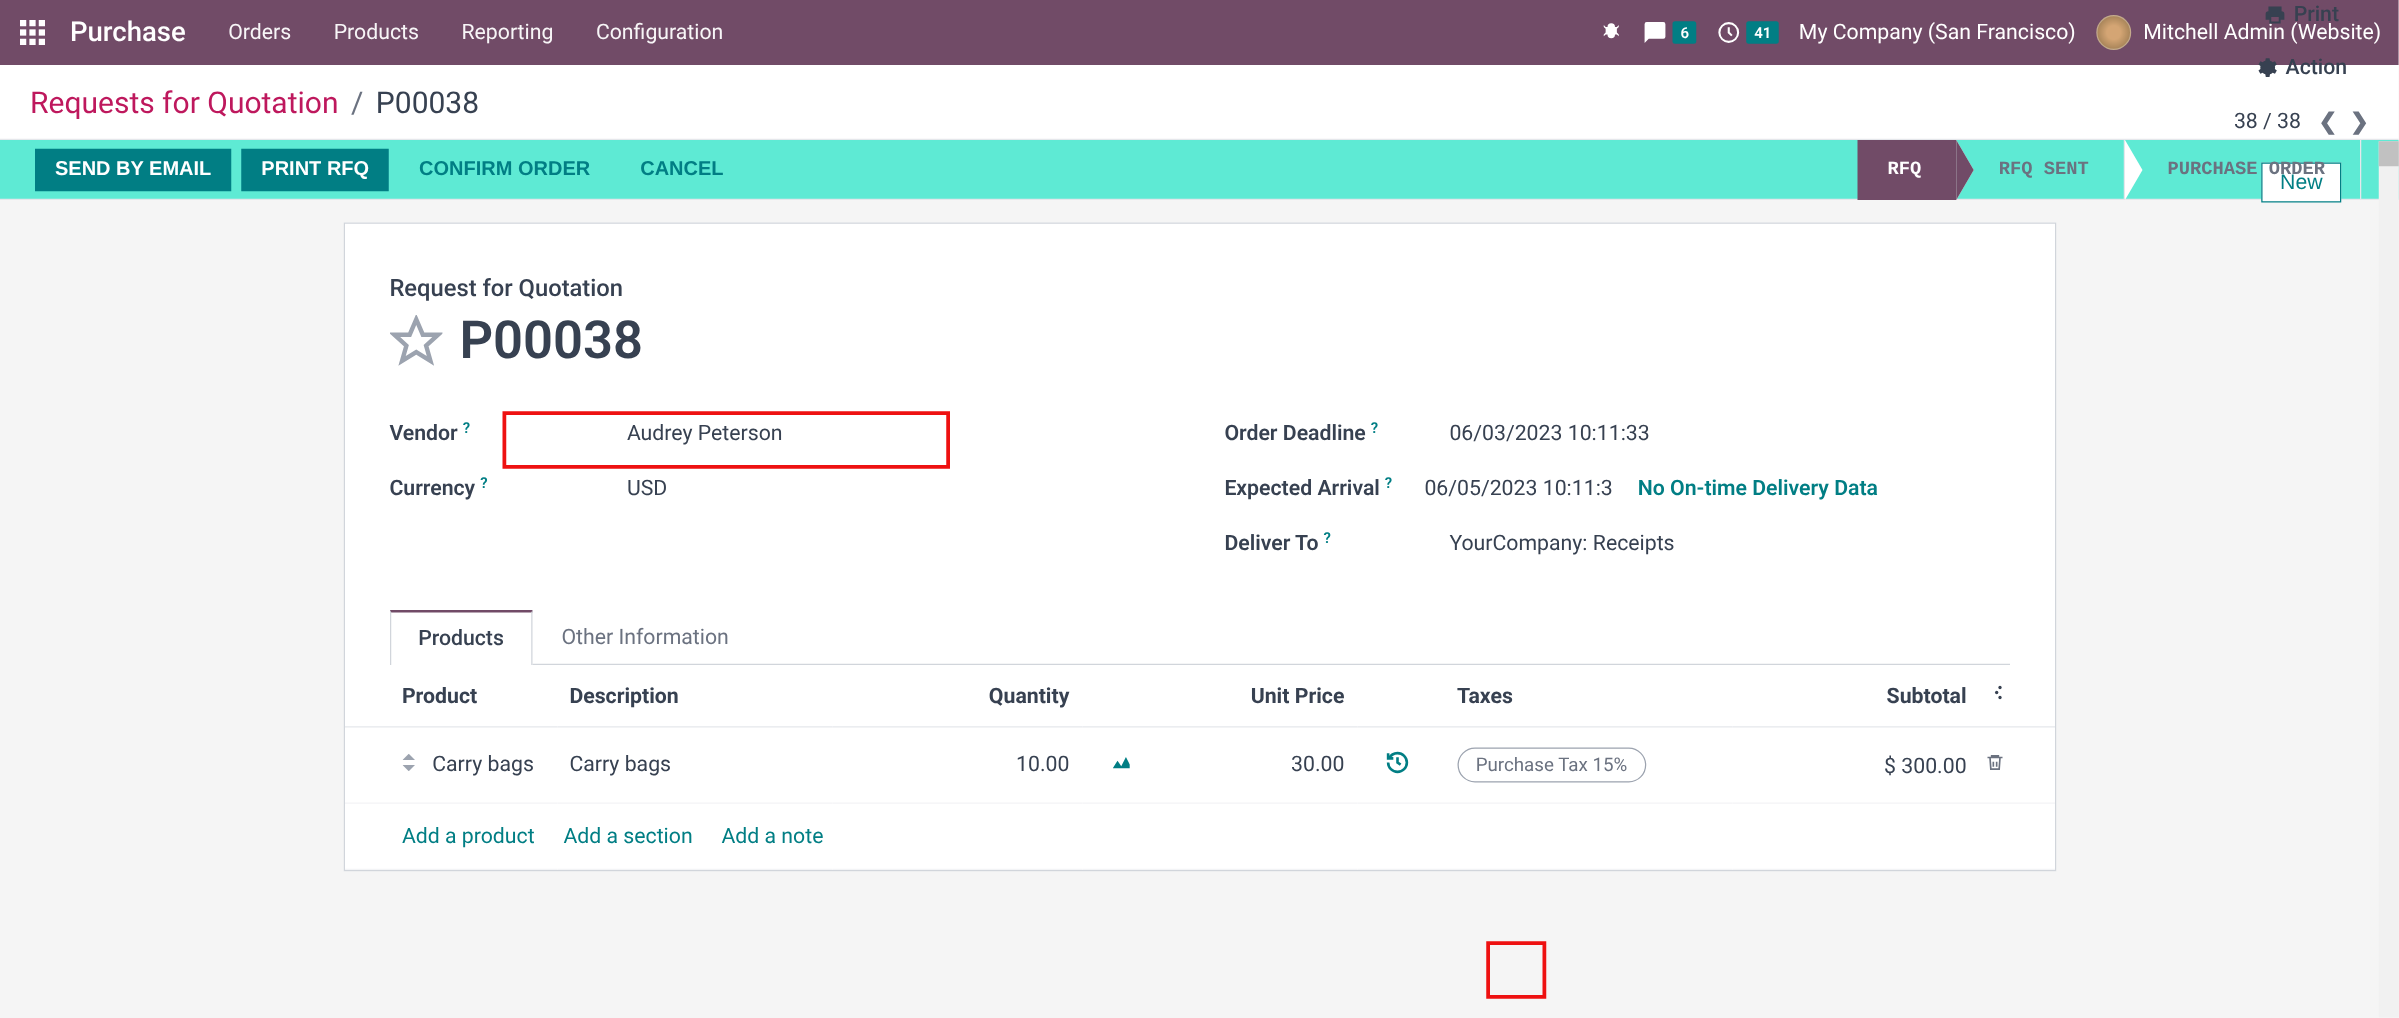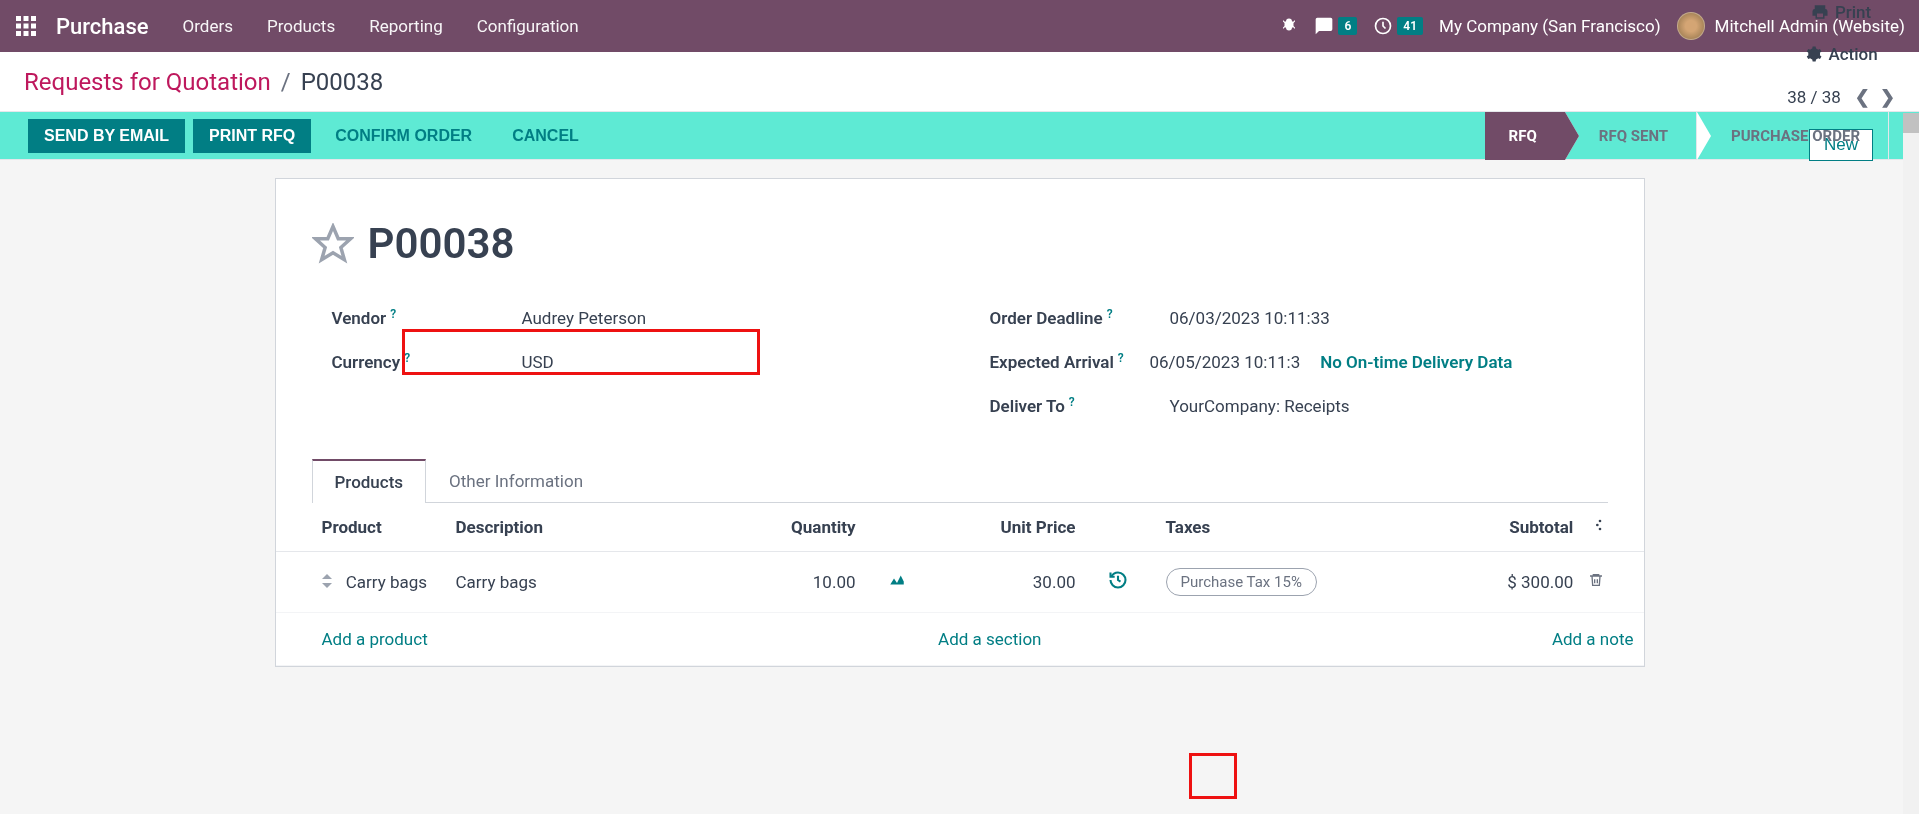--- a/index.html
+++ b/index.html
@@ -30,40 +30,40 @@
 .pager-arrows { display: flex; gap: 10px; color: #6b7280; }
 .pager-arrows span { cursor: pointer; font-size: 18px; font-weight: 600; }
 .new-btn { border: 1.5px solid #017E84; color: #017E84; padding: 5px 14px; font-size: 17px; cursor: pointer; background: #fff; font-weight: 500; }
 
 
 .status-bar { background: #5eead4; height: 48px; display: flex; align-items: center; padding: 0 0 0 28px; border-bottom: 1px solid #e5e7eb; }
 .action-buttons { flex: 1; display: flex; gap: 8px; align-items: center; }
 .btn-primary { background: #017E84; color: #fff; padding: 8px 16px; font-size: 16px; font-weight: 700; cursor: pointer; border: none; }
 .btn-secondary { color: #017E84; padding: 8px 16px; font-size: 16px; font-weight: 700; cursor: pointer; background: transparent; border: none; }
 .status-flow { display: flex; align-items: stretch; height: 48px; padding-right: 30px; }
-.status-step { position: relative; padding: 0 28px 0 34px; display: flex; align-items: center; font-size: 15px; font-weight: 700; color: #6b7280; cursor: pointer; }
+.status-step { position: relative; padding: 0 28px 0 34px; display: flex; align-items: center; font-size: 15px; font-weight: 700; color: #6b7280; cursor: pointer; font-family: Liberation Mono, monospace; }
 .status-step.active { background: #714B67; color: #fff; }
 .status-step::before { content: ""; position: absolute; left: 0; top: 0; border-top: 24px solid transparent; border-bottom: 24px solid transparent; border-left: 14px solid #fff; }
 .status-step.active::before { border-left-color: #fff; }
 .status-step::after { content: ""; position: absolute; right: -14px; top: 0; border-top: 24px solid transparent; border-bottom: 24px solid transparent; border-left: 14px solid #fff; z-index: 1; }
 .status-step.active::after { border-left-color: #714B67; }
 .status-step:not(.active)::after { display: none; }
 .status-step:not(.active) { border-right: 1px solid #e5e7eb; }
 .status-step:first-child::before { display: none; }
 .status-step:first-child { padding-left: 24px; }
 
 
 .main-area { padding: 18px 0 0 0; display: flex; justify-content: center; }
 .sheet { background: #fff; border: 1px solid #d1d5db; width: 1370px; padding: 40px 36px 0 36px; position: relative; }
 .form-title-label { font-size: 19px; color: #374151; margin-bottom: 6px; font-weight: 500; }
 .form-title-row { display: flex; align-items: center; gap: 14px; margin-bottom: 28px; }
 .star-icon { width: 42px; height: 42px; cursor: pointer; }
 .doc-number { font-size: 42px; font-weight: 600; color: #374151; }
 
-.form-grid { display: flex; gap: 40px; margin-bottom: 30px; margin-left: 20px; }
+.form-grid { display: flex; gap: 40px; margin-bottom: 30px; }
 .form-col { flex: 1; }
 .form-row { display: flex; align-items: center; padding: 10px 0; min-height: 44px; }
 .form-label { width: 190px; font-size: 17px; font-weight: 600; color: #374151; position: relative; }
 .helper { color: #017E84; font-size: 12px; position: relative; top: -6px; margin-left: 4px; cursor: pointer; }
 .form-value { font-size: 17px; color: #374151; }
 .form-link { color: #017E84; font-size: 17px; font-weight: 600; margin-left: 20px; cursor: pointer; }
 
 .highlight-vendor { border: 3px solid #e11; position: absolute; pointer-events: none; }
 .hl1 { left: 126px; top: 150px; width: 358px; height: 46px; }
 .hl2 { left: 913px; top: 574px; width: 48px; height: 46px; }
@@ -77,21 +77,21 @@
 .order-table { width: calc(100% + 72px); margin-left: -36px; margin-right: -36px; border-collapse: collapse; }
 .order-table th { text-align: left; font-size: 17px; font-weight: 700; padding: 14px 10px; border-bottom: 1px solid #e5e7eb; background: #fff; }
 .order-table th:first-child, .order-table td:first-child { padding-left: 46px; }
 .order-table th:last-child, .order-table td:last-child { padding-right: 40px; }
 .order-table td { padding: 16px 10px; font-size: 17px; border-bottom: 1px solid #f3f4f6; vertical-align: middle; }
 .order-table .num { text-align: right; }
 .tax-pill { border: 1.5px solid #9ca3af; border-radius: 20px; padding: 4px 14px; font-size: 15px; color: #6b7280; display: inline-block; }
 .row-handle { color: #9ca3af; cursor: move; margin-right: 10px; font-size: 12px; display: inline-block; }
 .tbl-icon { color: #017E84; cursor: pointer; margin-left: 12px; }
 .trash-icon { color: #6b7280; cursor: pointer; margin-left: 10px; }
-.add-links { display: flex; gap: 13px; padding: 16px 10px 16px 46px; justify-content: space-between; }
+.add-links { display: flex; gap: 23px; padding: 16px 10px 16px 46px; }
 .add-link { color: #017E84; font-size: 17px; cursor: pointer; }
 .settings-icon { color: #374151; cursor: pointer; }
 
 
 .scrollbar { position: absolute; right: 0; top: 113px; bottom: 0; width: 16px; background: #f1f1f1; }
 .scrollbar-thumb { background: #c1c1c1; width: 100%; height: 20px; position: absolute; top: 0; }
 </style>
 </head>
 <body>
 
@@ -180,20 +180,21 @@
   </div>
   <div class="status-flow">
     <div class="status-step active">RFQ</div>
     <div class="status-step">RFQ SENT</div>
     <div class="status-step">PURCHASE ORDER</div>
   </div>
 </div>
 
 <div class="main-area">
   <div class="sheet">
+    <div class="form-title-label">Request for Quotation</div>
     <div class="form-title-row">
       <svg class="star-icon" viewBox="0 0 24 24" fill="none" stroke="#9ca3af" stroke-width="2">
         <polygon points="12,2 15,9 22,9 16.5,14 18.5,21 12,17 5.5,21 7.5,14 2,9 9,9"></polygon>
       </svg>
       <div class="doc-number">P00038</div>
     </div>
 
     <div class="form-grid">
       <div class="form-col">
         <div class="form-row">

